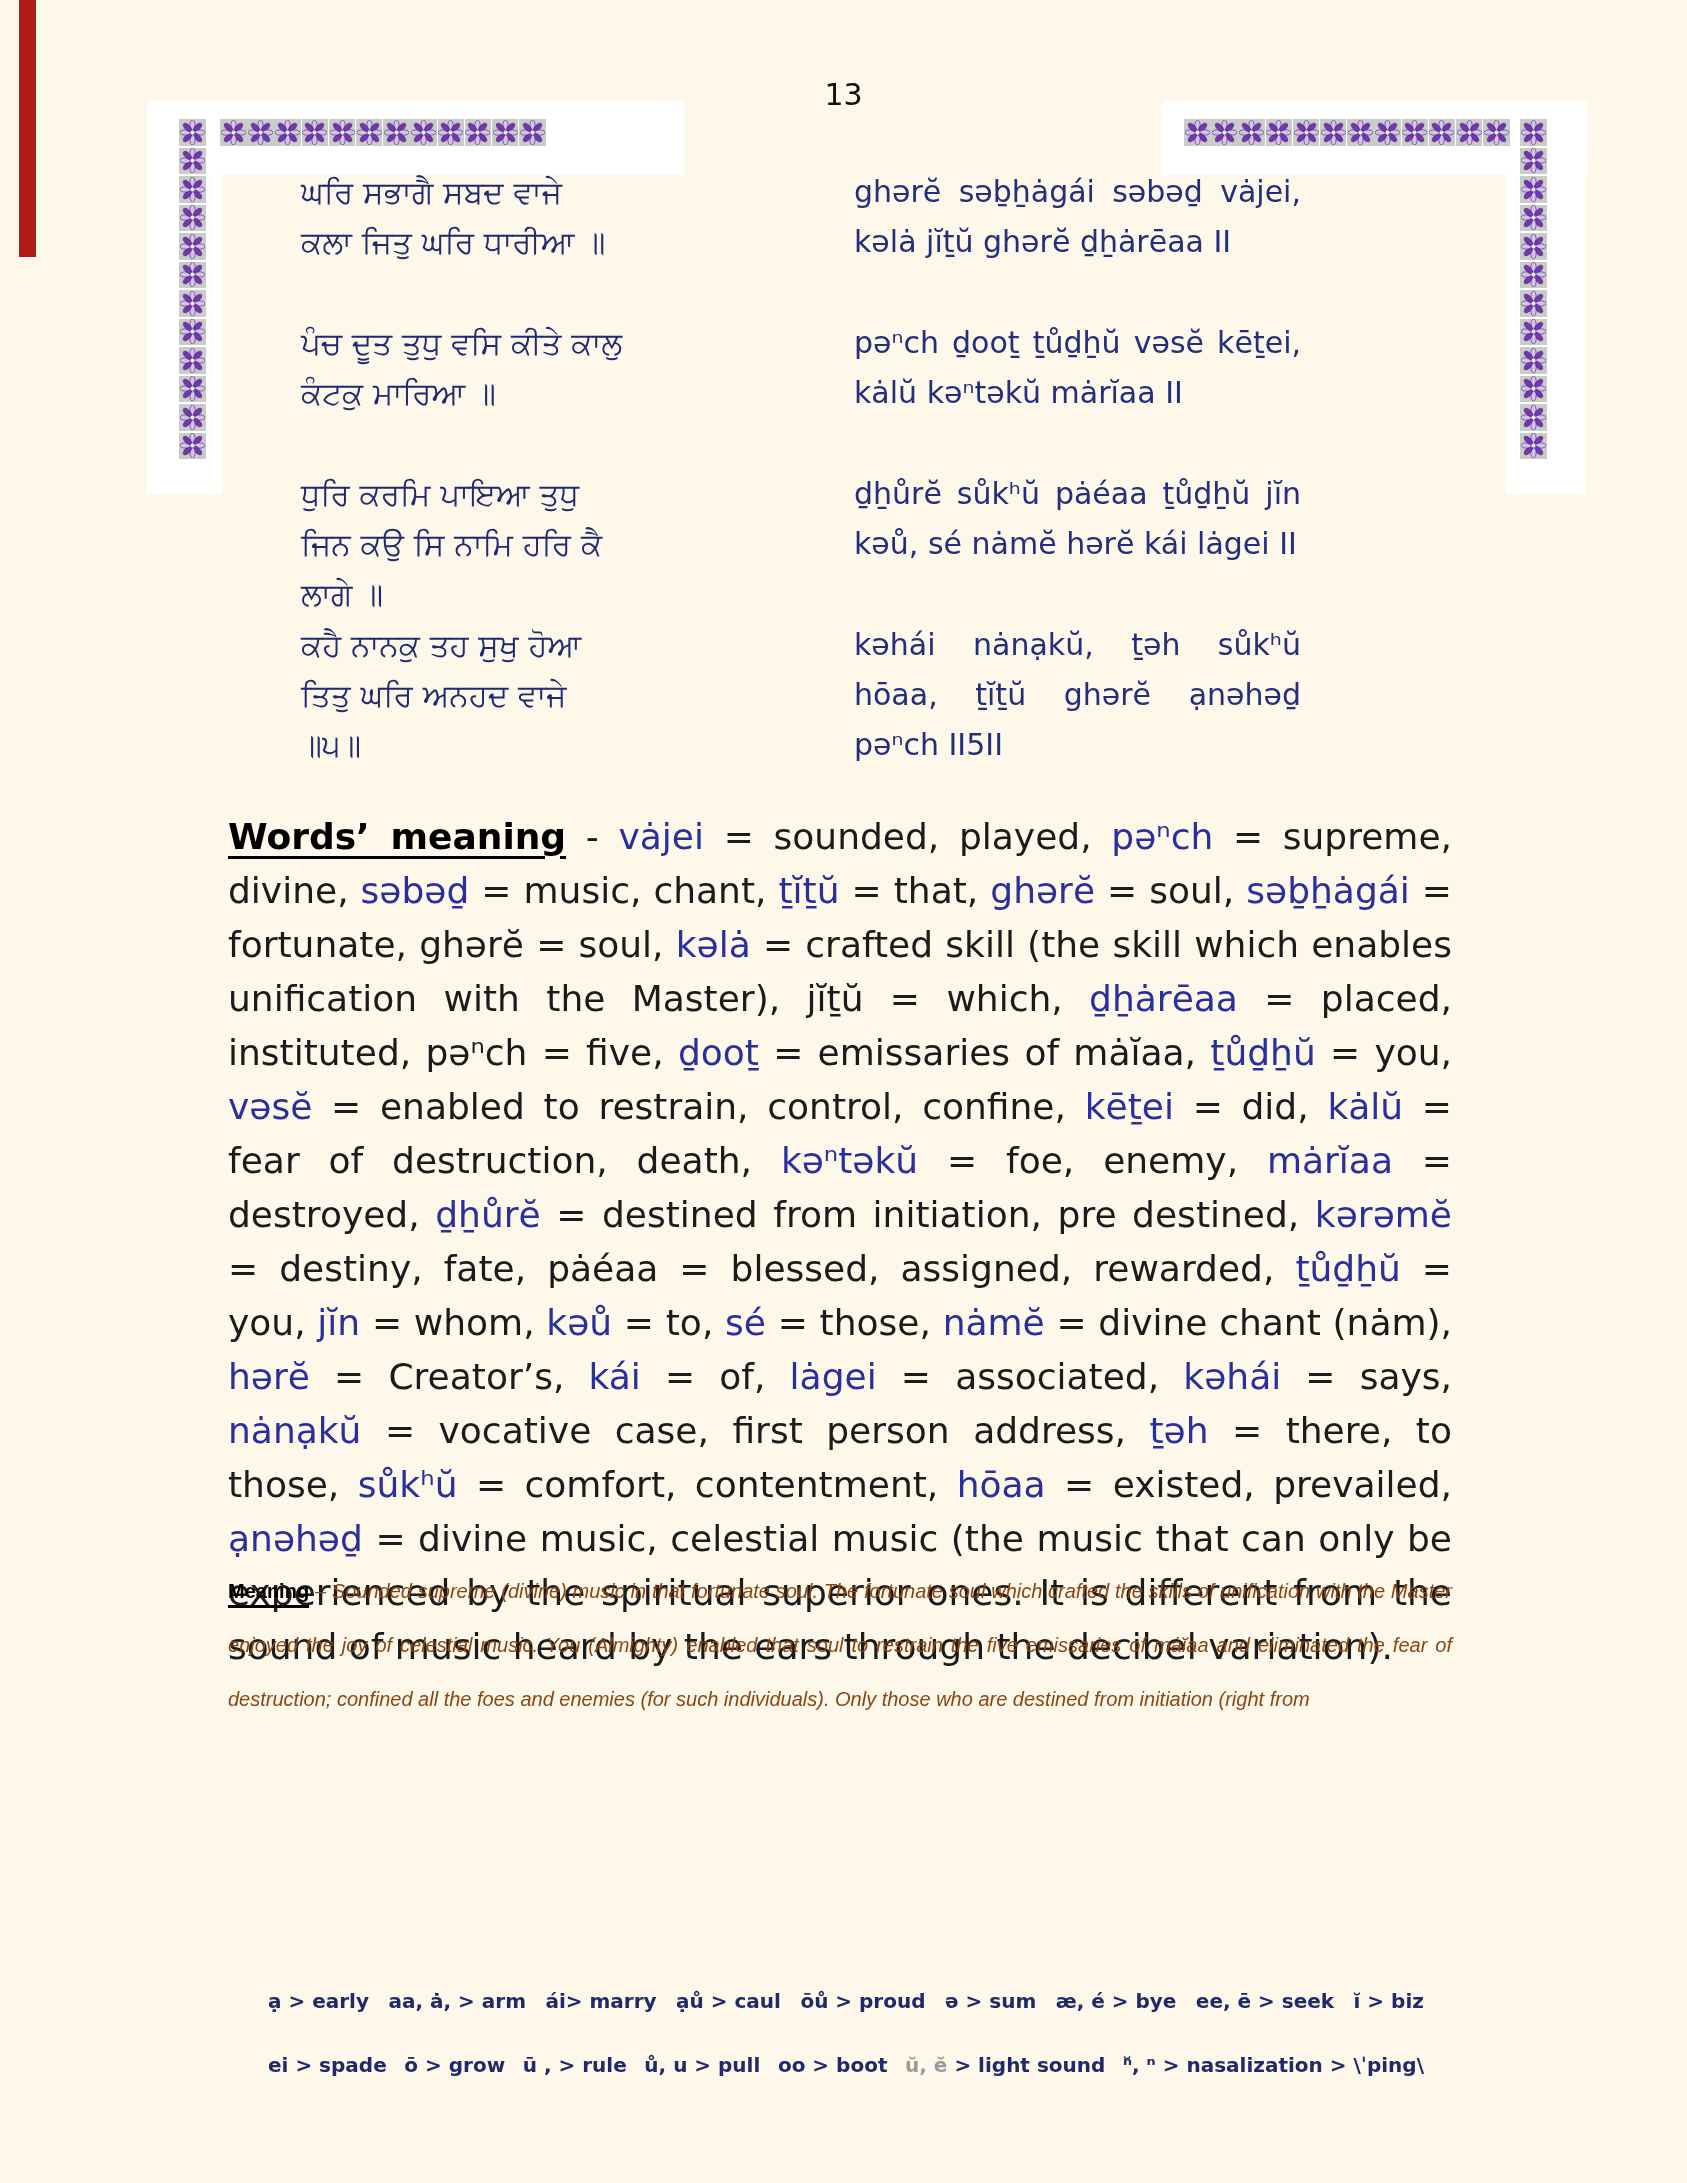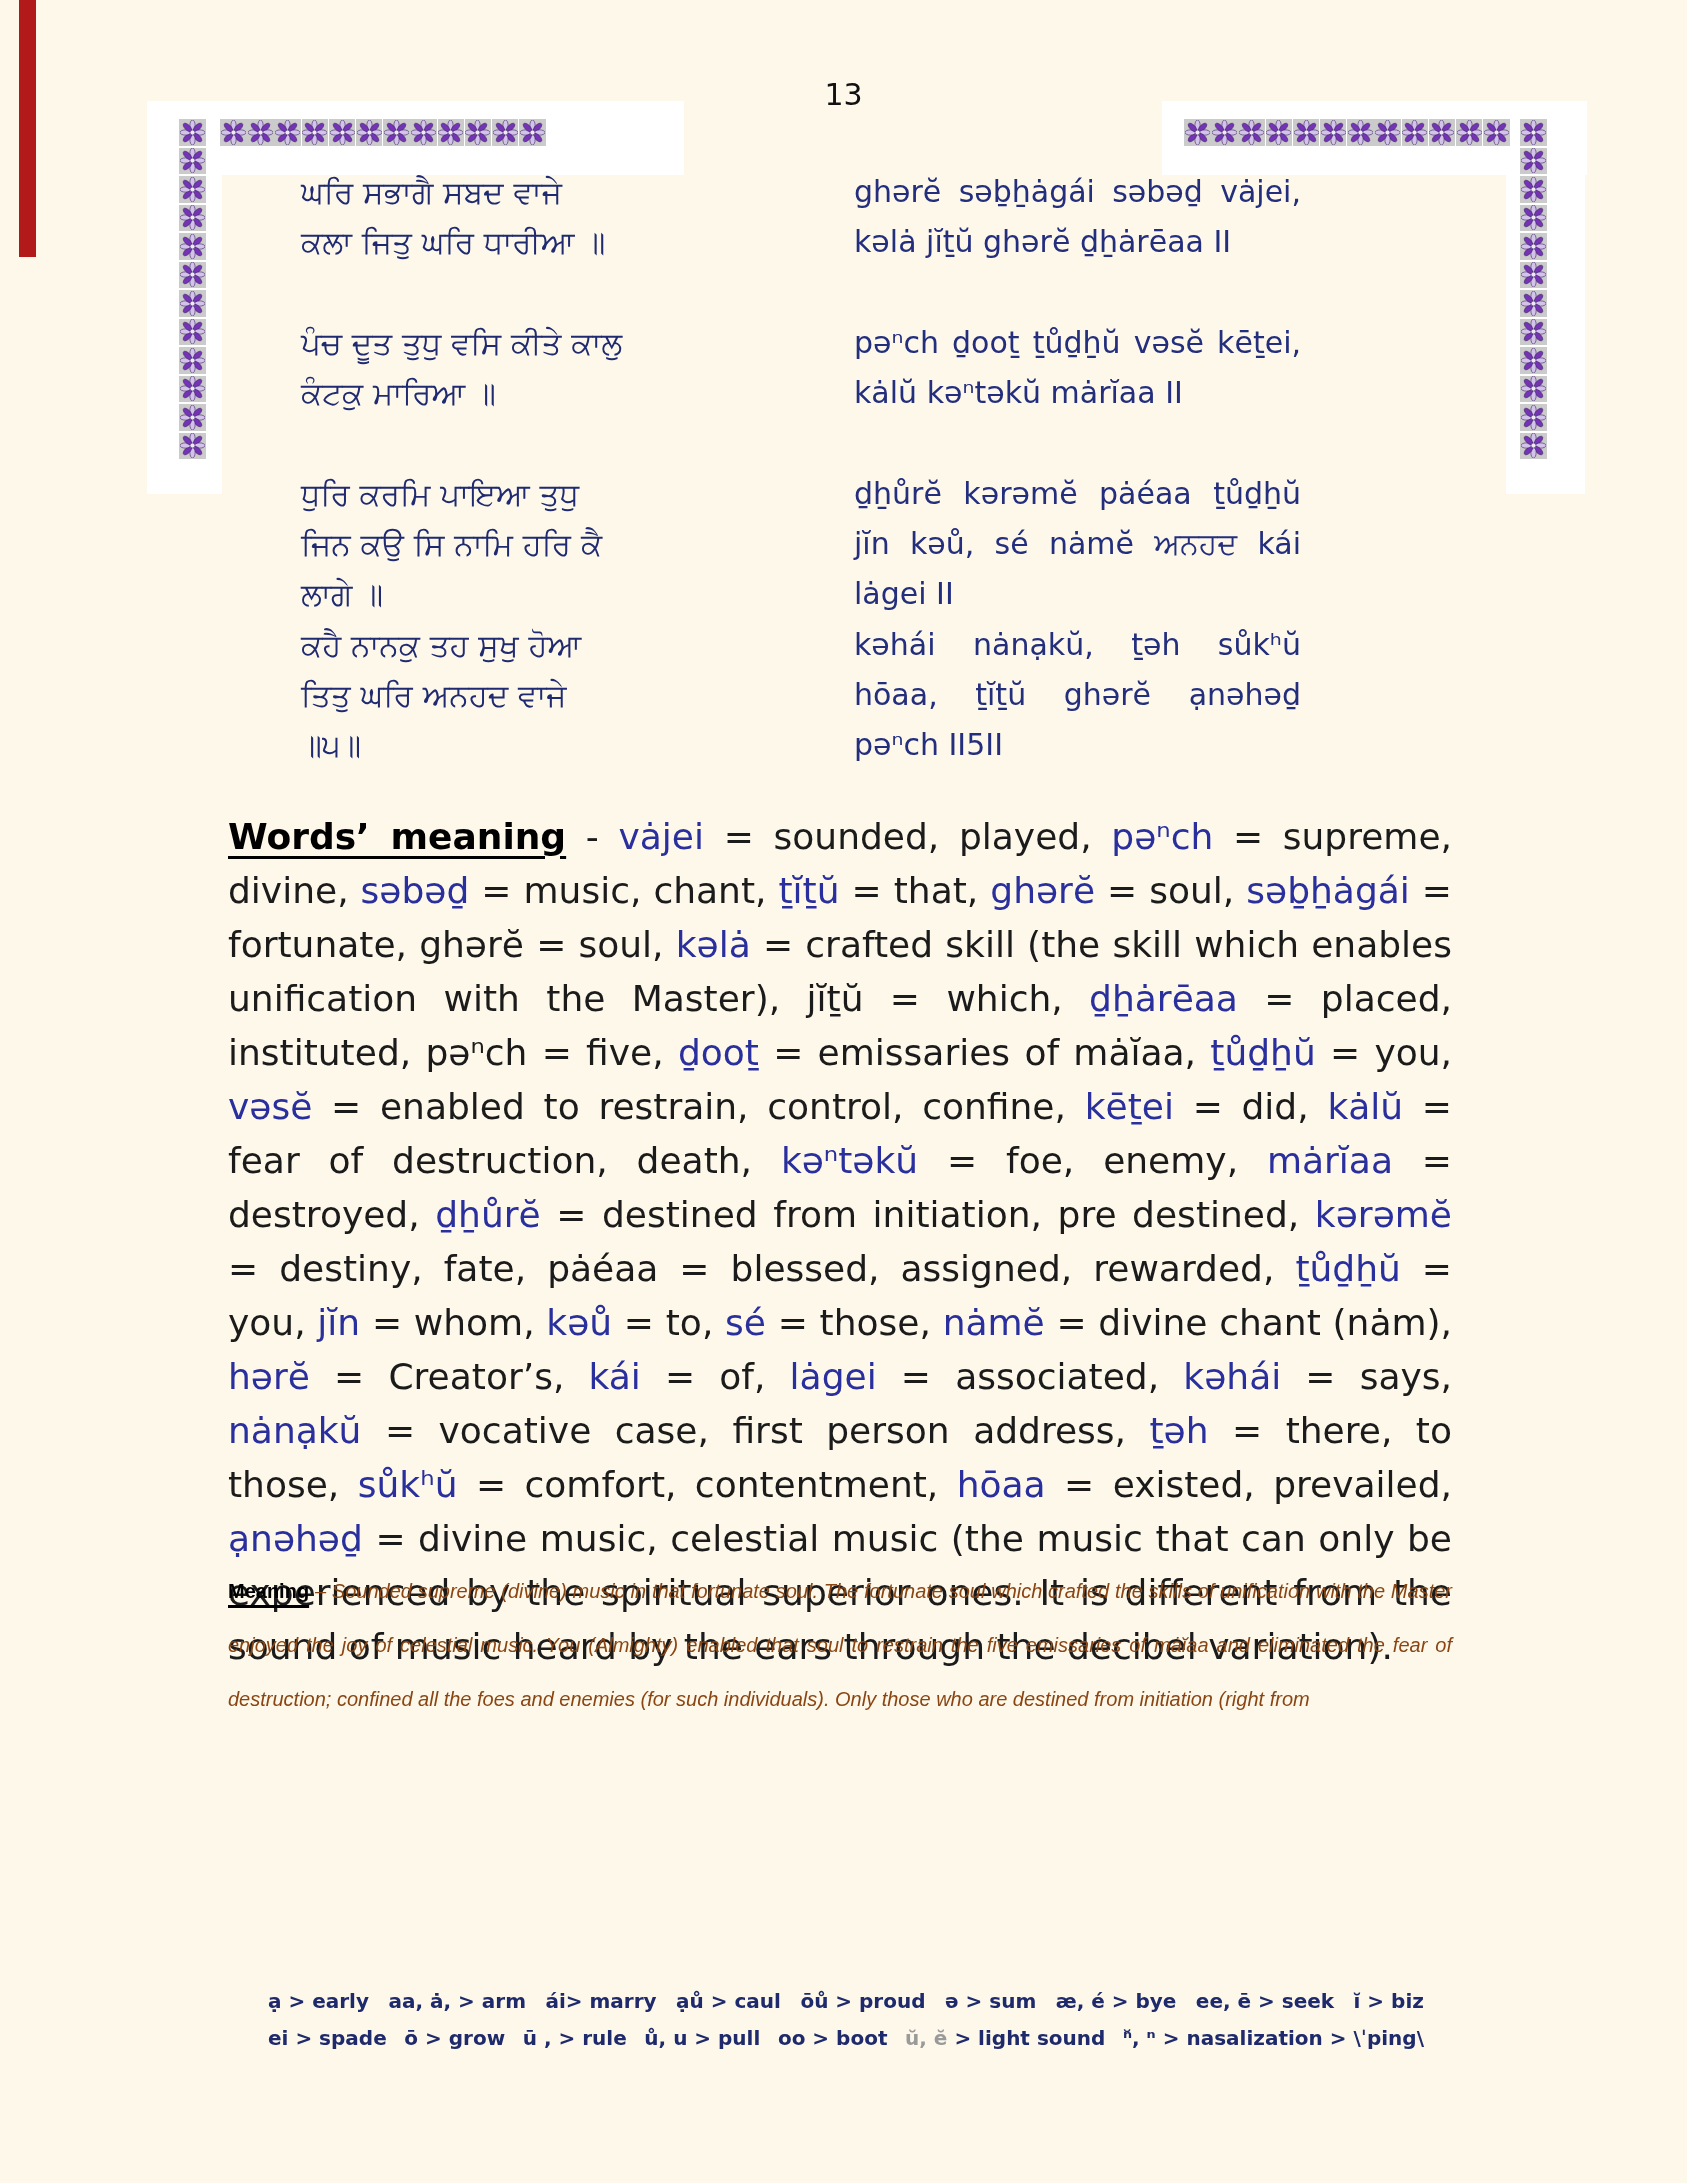--- a/index.html
+++ b/index.html
@@ -47,21 +47,21 @@
     font-size:20px;line-height:54px;text-align:justify;color:#8a4513;
     font-family:"Liberation Sans","DejaVu Sans",sans-serif;}
   #meaning .m-heading{font-weight:700;font-style:normal;color:#000;
     text-decoration:underline;text-decoration-thickness:2.6px;
     text-underline-offset:6.6px;}
   .m-italic{font-style:italic;}
   
   #guide{position:absolute;left:268px;top:1989px;width:1156px;
     font-size:20px;font-weight:600;color:#1e2a6b;}
   .guide-row{display:flex;justify-content:space-between;align-items:baseline;}
-  .guide-row + .guide-row{margin-top:13px;}
+  .guide-row + .guide-row{margin-top:40px;}
   .guide-item{white-space:nowrap;}
 </style>
 </head>
 <body style="background: rgb(253, 248, 234);">
 
 <div class="red-stripe" style="background: rgb(178, 26, 26);"></div>
 
 <div class="page-number">13</div>
 
 <div class="white-box" id="white-h-left"></div>
@@ -709,21 +709,21 @@
     </div>
     <div class="verse-row">
       <div class="g-col">ਪੰਚ ਦੂਤ ਤੁਧੁ ਵਸਿ ਕੀਤੇ ਕਾਲੁ
 ਕੰਟਕੁ ਮਾਰਿਆ ॥</div>
       <div class="t-col">pəⁿch ḏooṯ ṯůḏẖŭ vəsĕ kēṯei, kȧlŭ kəⁿtəkŭ mȧrĭaa II</div>
     </div>
     <div class="verse-row">
       <div class="g-col">ਧੁਰਿ ਕਰਮਿ ਪਾਇਆ ਤੁਧੁ
 ਜਿਨ ਕਉ ਸਿ ਨਾਮਿ ਹਰਿ ਕੈ
 ਲਾਗੇ ॥</div>
-      <div class="t-col">ḏẖůrĕ kərəmĕ pȧéaa ṯůḏẖŭ jĭn kəů, sé nȧmĕ ਅਨਹਦ kái lȧgei II</div>
+      <div class="t-col">ḏẖůrĕ sůkʰŭ pȧéaa ṯůḏẖŭ jĭn kəů, sé nȧmĕ hərĕ kái lȧgei II</div>
     </div>
     <div class="verse-row">
       <div class="g-col">ਕਹੈ ਨਾਨਕੁ ਤਹ ਸੁਖੁ ਹੋਆ
 ਤਿਤੁ ਘਰਿ ਅਨਹਦ ਵਾਜੇ
 ॥੫॥</div>
       <div class="t-col">kəhái nȧnạkŭ, ṯəh sůkʰŭ hōaa, ṯĭṯŭ ghərĕ ạnəhəḏ pəⁿch II5II</div>
     </div>
   </div>
 
 <div id="words-meaning">

